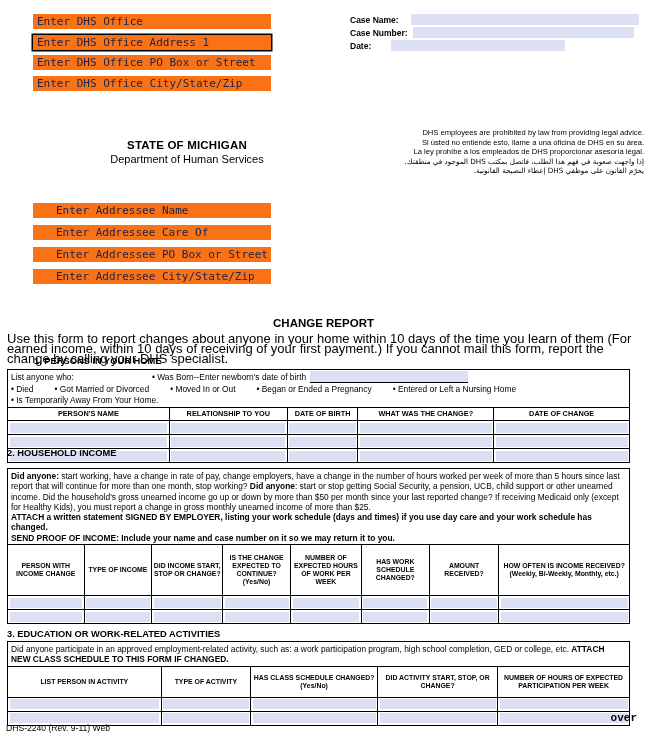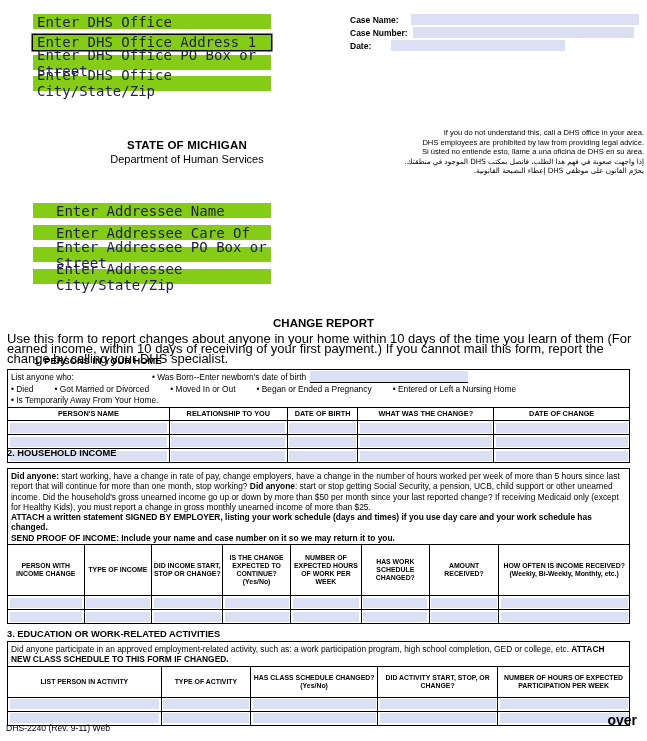--- a/index.html
+++ b/index.html
@@ -2,22 +2,22 @@
 <html><head>
 <meta charset="utf-8">
 <style>
   html,body { margin:0; padding:0; }
   body {
     width:647px; height:741px; background:#ffffff;
     font-family:"Liberation Sans", sans-serif; color:#000;
     position:relative; overflow:hidden;
   }
   .field {
-    background:#84cc16; font-family:"DejaVu Sans Mono", monospace;
-    font-size:14px; color:#22224a; display:flex; align-items:center;
+    background:#f97316; font-family:"DejaVu Sans Mono", monospace;
+    font-size:11px; color:#22224a; display:flex; align-items:center;
     padding-left:4px; box-sizing:border-box;
   }
   
   .office-fields { position:absolute; left:33px; top:14px; }
   .office-fields .field { width:238px; height:15px; margin-bottom:5.5px; }
   .field.focused { box-shadow:0 0 0 1.5px #000; }
   
   .case-block { position:absolute; left:350px; top:13px; font-size:8.5px; font-weight:bold; }
   .case-row { display:flex; align-items:center; height:13px; }
   .case-row .clabel { display:inline-block; }
@@ -54,21 +54,21 @@
   
   table { width:100%; border-collapse:collapse; table-layout:fixed; }
   th, td { border:1px solid #000; }
   th { font-size:6.9px; font-weight:bold; text-align:center; vertical-align:middle; line-height:7.8px; padding:2px 1px; }
   .s1 th { font-size:7.3px; height:10px; padding:1px; }
   td { height:10px; padding:1.5px; }
   td .fill { background:#dbe0f5; height:100%; width:100%; }
   .s2 th { height:46px; }
   .s3 th { height:26px; }
   
-  .over { position:absolute; top:712px; right:10px; font-weight:bold; font-size:14px; }
+  .over { position:absolute; top:712px; right:10px; font-weight:bold; font-size:11px;font-family:Liberation Mono, monospace; }
   .form-no { position:absolute; top:723px; left:6px; font-size:8.6px; }
   b.inline { font-weight:bold; }
 </style>
 </head>
 <body>
 
 <div class="office-fields">
   <div class="field">Enter DHS Office</div>
   <div class="field focused">Enter DHS Office Address 1</div>
   <div class="field">Enter DHS Office PO Box or Street</div>
@@ -89,23 +89,23 @@
     <span class="cfield cf-date"></span>
   </div>
 </div>
 
 <div class="agency">
   <div class="state">STATE OF MICHIGAN</div>
   <div class="dept">Department of Human Services</div>
 </div>
 
 <div class="notice">
-  <div>If you do not understand this, call a DHS office in your area.</div>
   <div>DHS employees are prohibited by law from providing legal advice.</div>
   <div>Si ústed no entiende esto, llame a una oficina de DHS en su área.</div>
+  <div>La ley prohíbe a los empleados de DHS proporcionar asesoría legal.</div>
   <div class="ar">إذا واجهت صعوبة في فهم هذا الطلب، فاتصل بمكتب DHS الموجود في منطقتك.</div>
   <div class="ar">يحرّم القانون على موظفي DHS إعطاء النصيحة القانونية.</div>
 </div>
 
 <div class="addressee-fields">
   <div class="field">Enter Addressee Name</div>
   <div class="field">Enter Addressee Care Of</div>
   <div class="field">Enter Addressee PO Box or Street</div>
   <div class="field">Enter Addressee City/State/Zip</div>
 </div>

